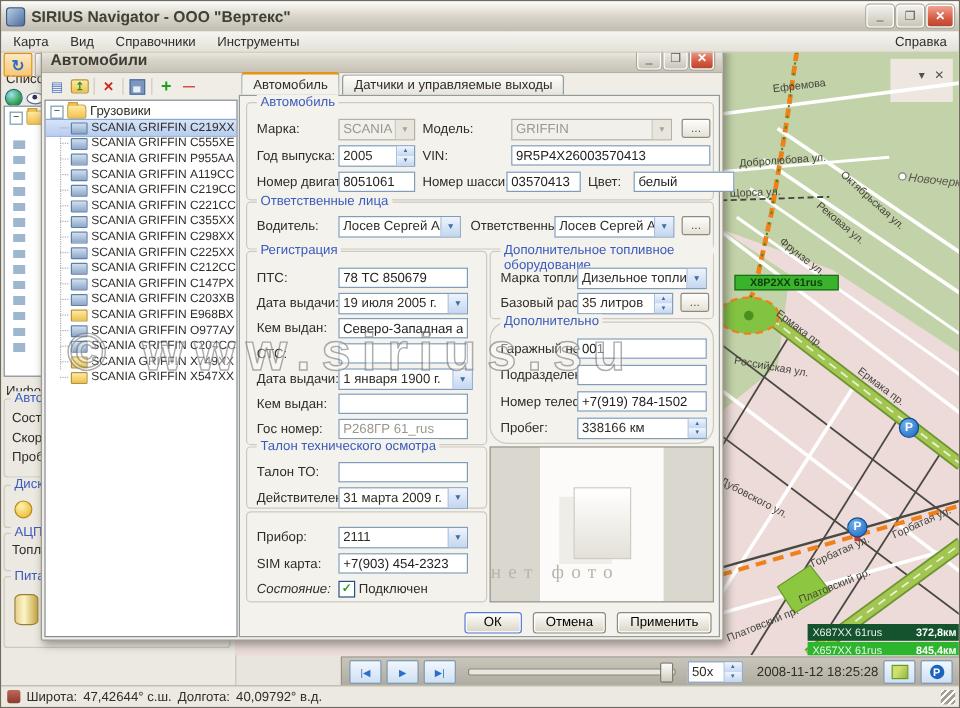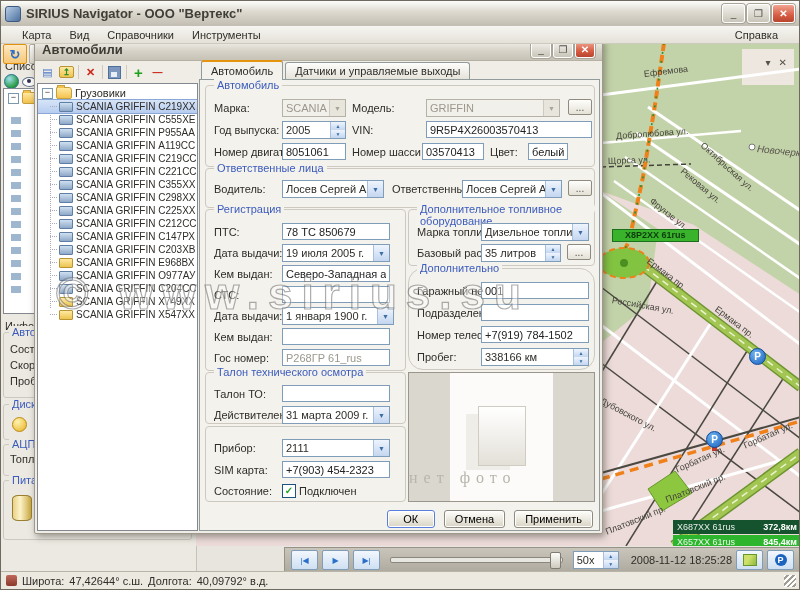--- a/index.html
+++ b/index.html
@@ -12,21 +12,21 @@
     display:flex;align-items:center;padding:0 4px;border-bottom:1px solid #9c988c;z-index:20;}
   .app-icon{width:14px;height:14px;margin-right:5px;border-radius:3px;
     background:linear-gradient(135deg,#b8cde6,#4c6f9e);border:1px solid #3d5a84;}
   .title-text{font-weight:bold;font-size:13px;color:#3f3e37;flex:1;}
   .win-btn{width:21px;height:17px;margin-left:2px;border:1px solid #fff;border-radius:3px;
     background:linear-gradient(#f2f1ec,#c9c5b9);box-shadow:0 0 0 1px #a9a599;
     display:flex;align-items:center;justify-content:center;font-size:10px;color:#55524a;}
   .win-btn.close{background:linear-gradient(#f0a492,#d75c43 60%,#b8452f);color:#fff;font-weight:bold;}
   .menubar{position:absolute;left:0;top:25px;right:0;height:17px;
     background:linear-gradient(#f6f5f1,#e4e1d8);border-bottom:1px solid #cfcabe;
-    display:flex;align-items:center;padding:0 12px;z-index:20;}
+    display:flex;align-items:center;padding:0 1px;z-index:20;}
   .menu-item{padding:1px 9px;}
   .menu-help{margin-left:auto;padding:1px 9px;}
   .main-toolbar{position:absolute;left:2px;top:43px;display:flex;gap:2px;z-index:2;}
   .tool-btn{width:22px;height:18px;border:1px solid #b5b1a6;border-radius:2px;
     background:linear-gradient(#fff,#ddd9cf);display:flex;align-items:center;justify-content:center;}
   .tool-btn.active{border-color:#e2900f;background:linear-gradient(#ffe8c0,#f7c878);}
   .refresh-icon::before{content:"↻";color:#2a6fc9;font-weight:bold;font-size:13px;}
   .magnifier{width:8px;height:8px;border:2px solid #4c6f9e;border-radius:50%;position:relative;}
   .magnifier::after{content:"";position:absolute;left:6px;top:7px;width:5px;height:2px;
     background:#4c6f9e;transform:rotate(40deg);}
@@ -443,21 +443,21 @@
                 <span class="dn"></span>
               </span>
           </div>
           <span class="flabel" style="left:146px;top:38px;">VIN:</span>
           <input class="tb" style="left: 220px; top: 35px; width: 166px;" readonly="" value="9R5P4X26003570413">
           <span class="flabel" style="left:8px;top:60px;">Номер двигателя:</span>
           <input class="tb" style="left: 76px; top: 57px; width: 64px;" readonly="" value="8051061">
           <span class="flabel" style="left:146px;top:60px;">Номер шасси:</span>
           <input class="tb" style="left: 216px; top: 57px; width: 62px;" readonly="" value="03570413">
           <span class="flabel" style="left:284px;top:60px;">Цвет:</span>
-          <input class="tb" style="left: 322px; top: 57px; width: 40px;" readonly="" value="белый">
+          <input class="tb" style="left: 322px; top: 57px; width: 84px;" readonly="" value="белый">
         </div>
 
         <div class="group" style="left:5px;top:88px;width:388px;height:38px;">
           <span class="legend">Ответственные лица</span>
           <span class="flabel" style="left:8px;top:14px;">Водитель:</span>
           <div class="combo" style="left:76px;top:11px;width:102px;">
             <span class="txt">Лосев Сергей Анатоль</span>
               <span class="arw"></span>
           </div>
           <span class="flabel" style="left:186px;top:14px;">Ответственный:</span>
@@ -540,21 +540,21 @@
         </div>
 
         <div class="group" style="left:5px;top:346px;width:199px;height:74px;">
           <span class="flabel" style="left:8px;top:15px;">Прибор:</span>
           <div class="combo" style="left:76px;top:12px;width:108px;">
             <span class="txt">2111</span>
               <span class="arw"></span>
           </div>
           <span class="flabel" style="left:8px;top:37px;">SIM карта:</span>
           <input class="tb" style="left: 76px; top: 34px; width: 108px;" readonly="" value="+7(903) 454-2323">
-          <span class="flabel" style="left:8px;top:58px;">Состояние:</span>
+          <span class="flabel" style="left:8px;top:58px;font-style:italic;">Состояние:</span>
           <span class="checkbox" style="left:76px;top:57px;">✓</span>
           <span class="flabel" style="left:93px;top:58px;">Подключен</span>
         </div>
 
         <div class="photo-box" style="left:208px;top:292px;width:185px;height:128px;">
           <span class="photo-strip"></span>
           <span class="photo-folder"></span>
           <span class="photo-caption">нет фото</span>
         </div>
 

